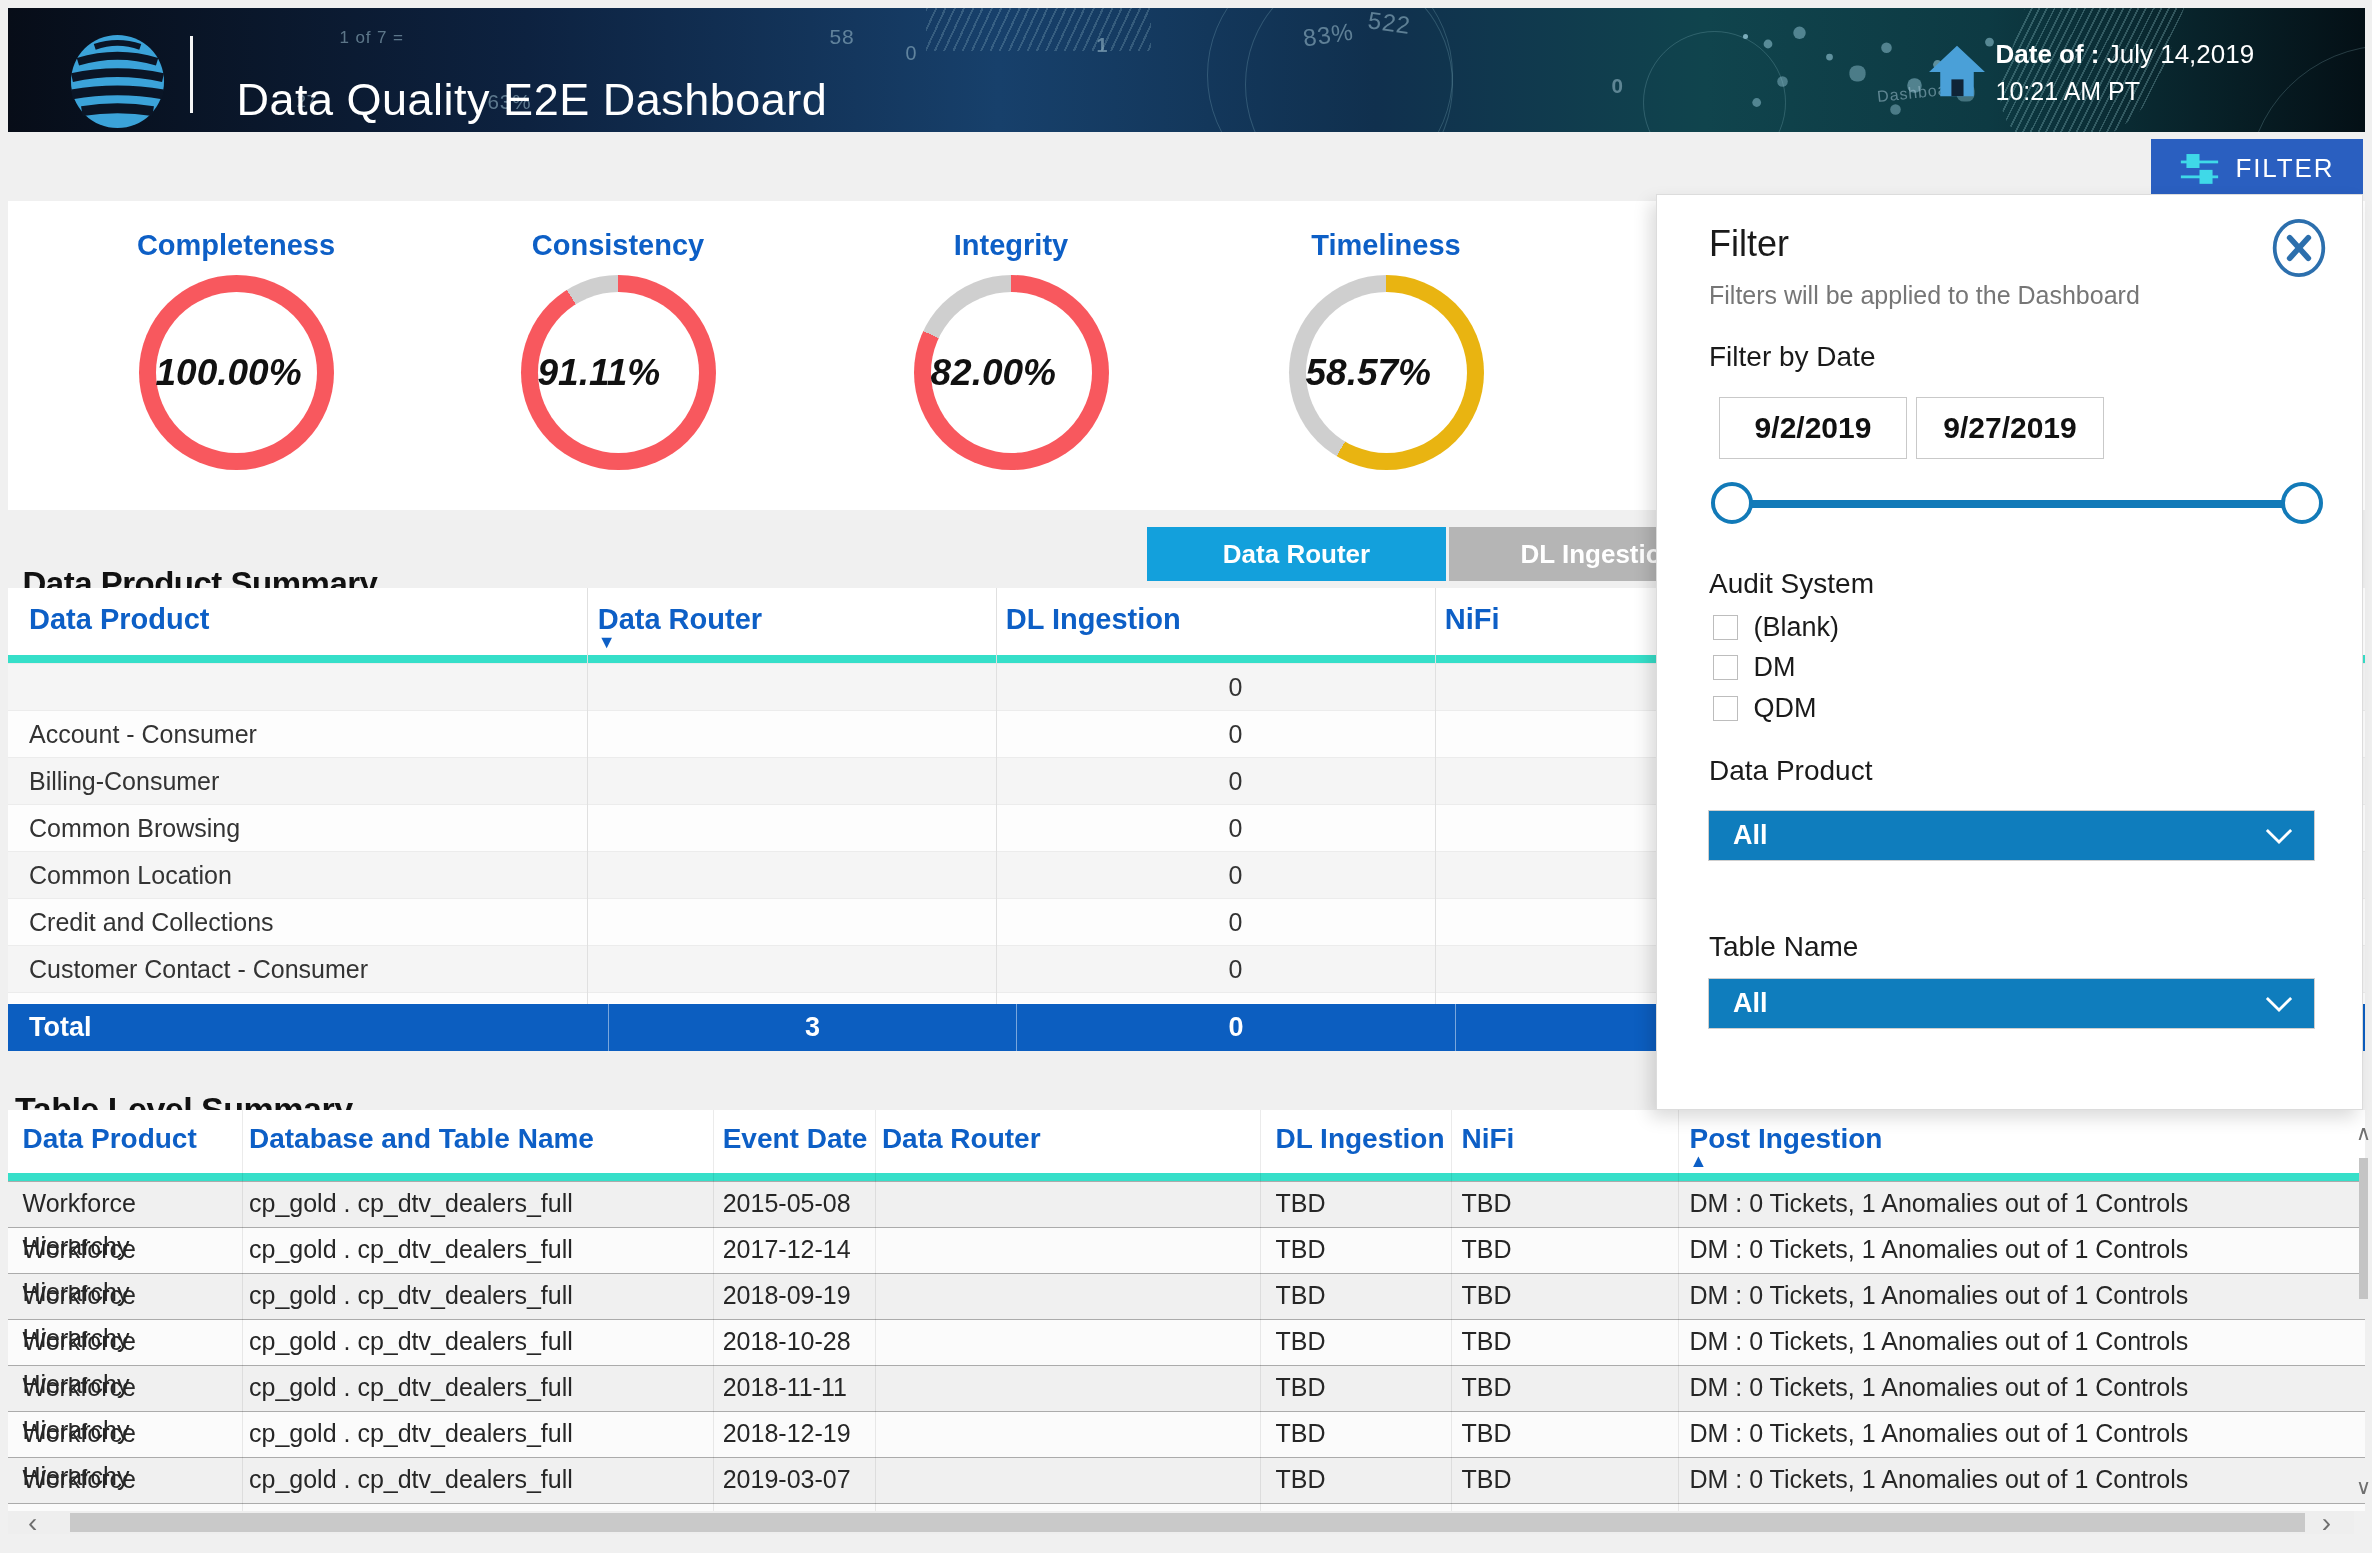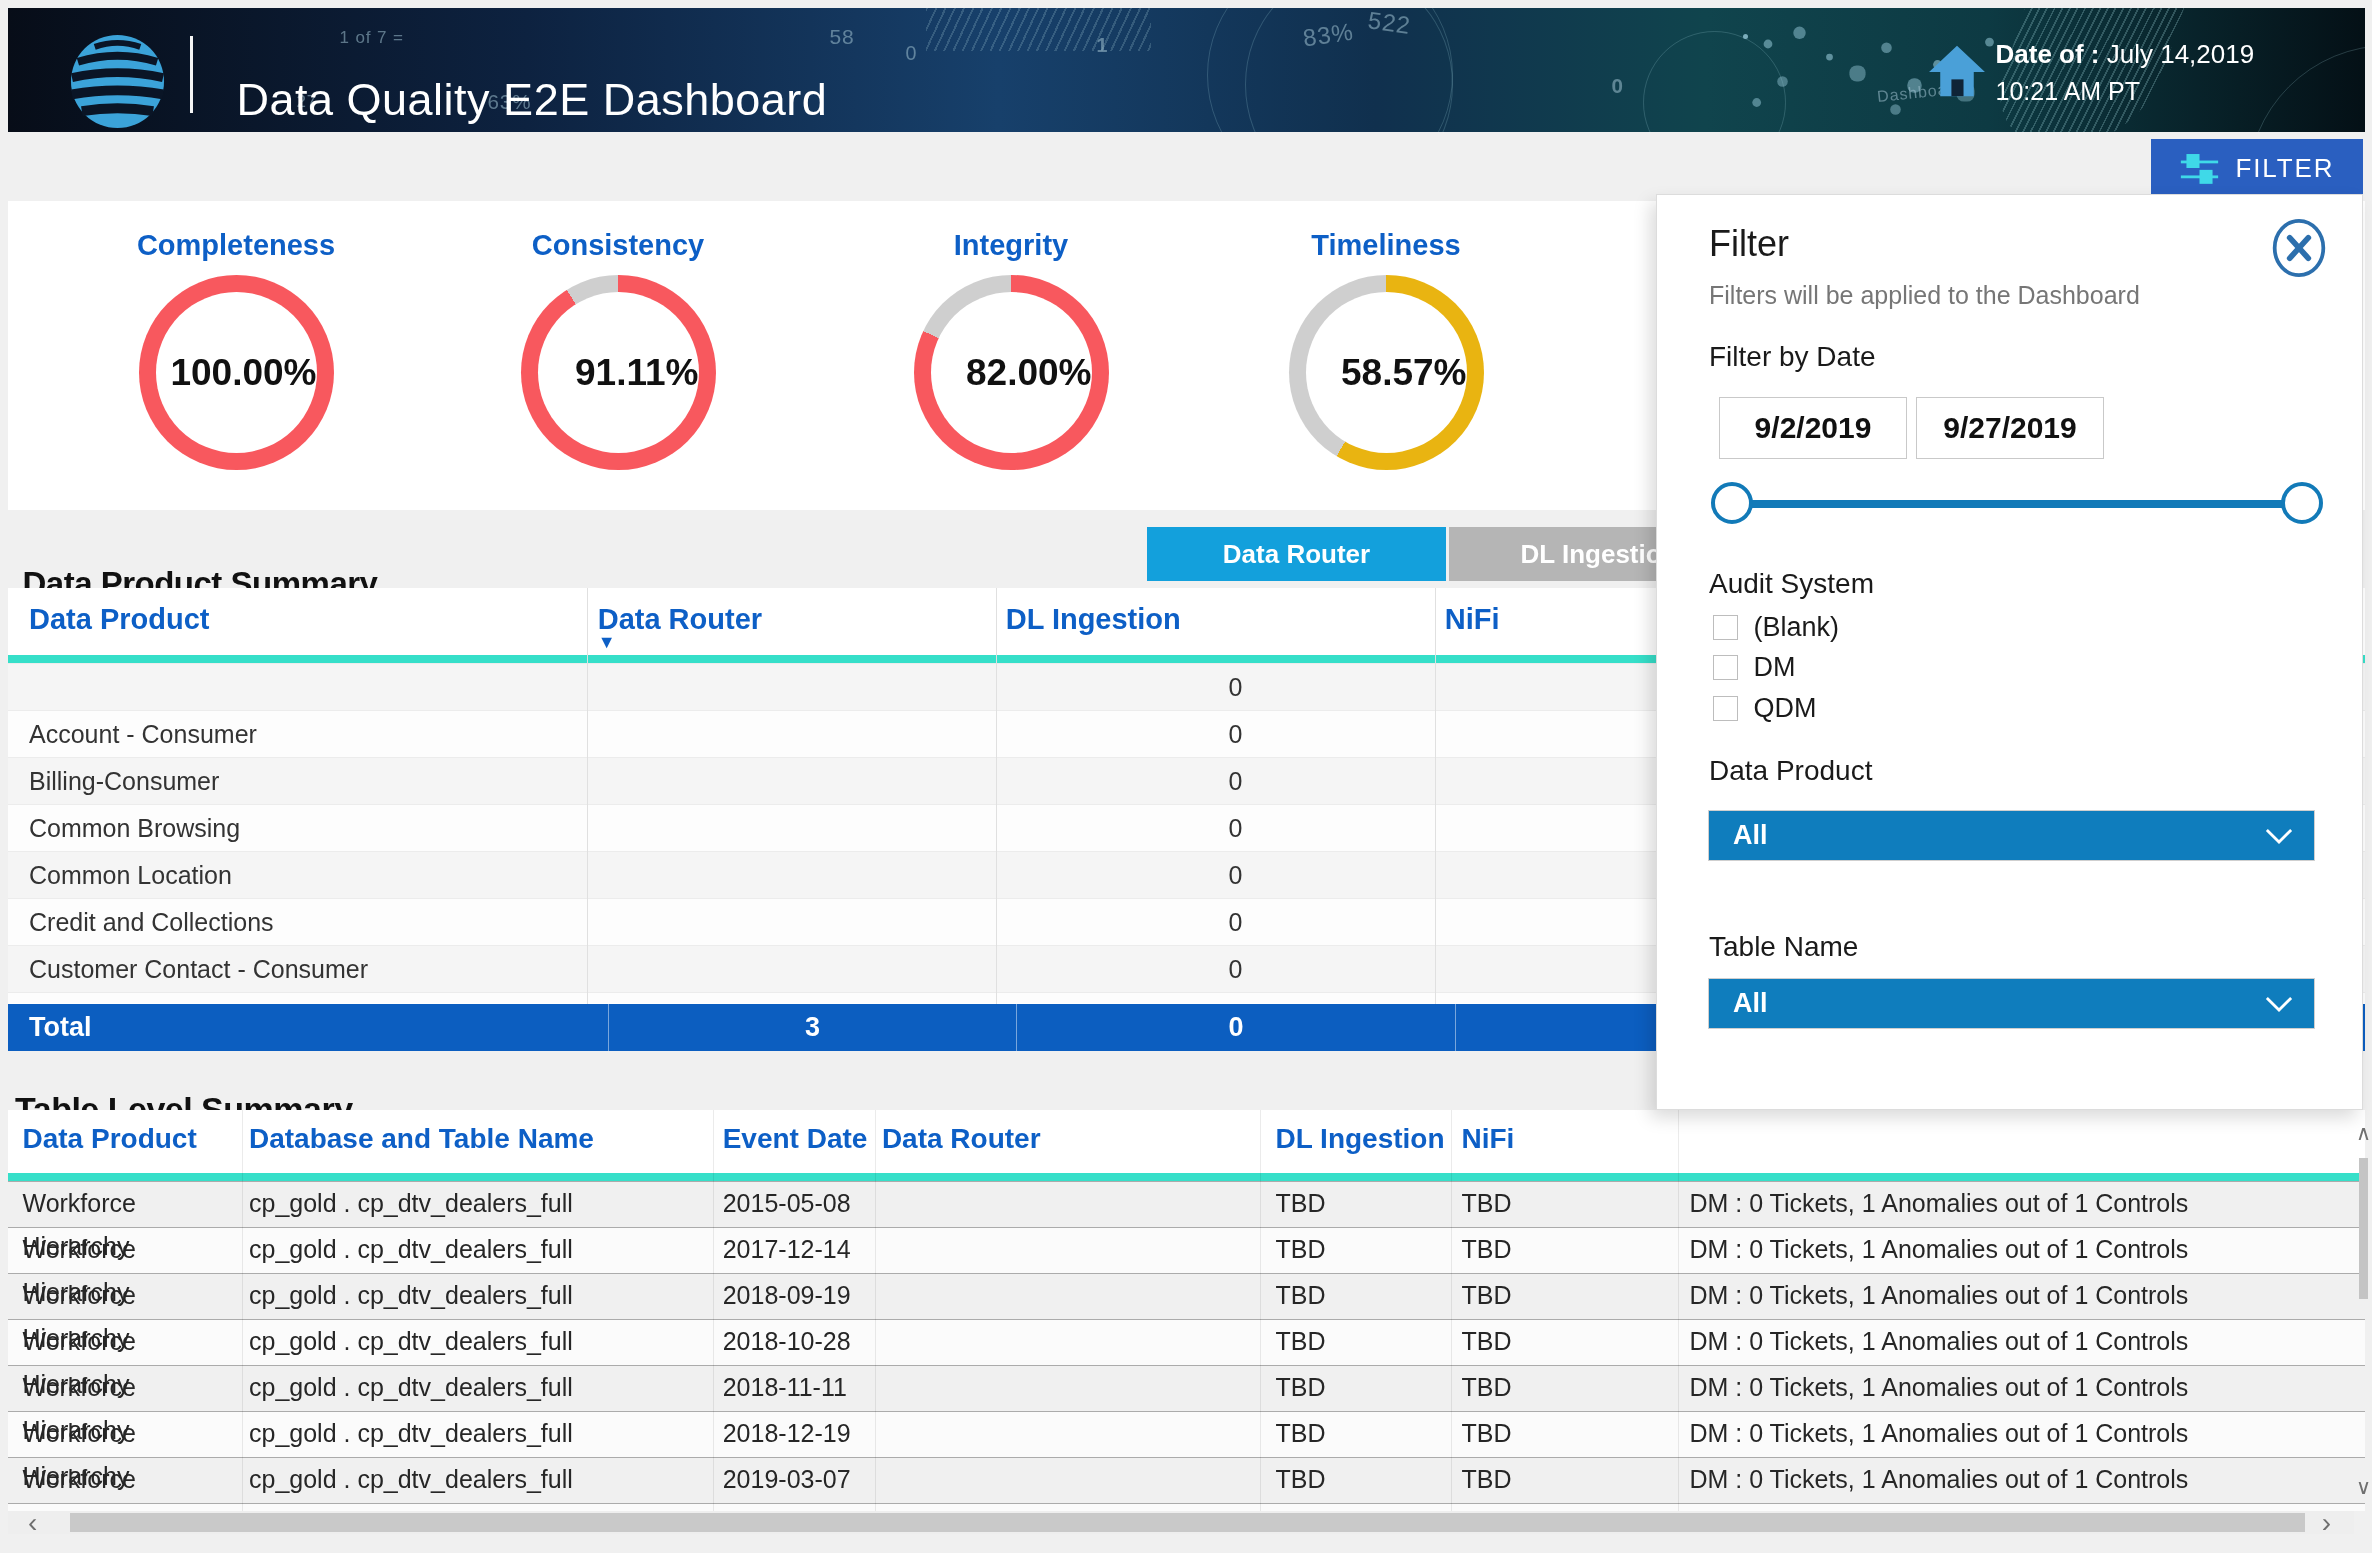--- a/index.html
+++ b/index.html
@@ -52,21 +52,21 @@
   .filter-btn{position:absolute;left:2151px;top:139px;width:212px;height:58px;background:#2a5fc0;border:none;
     display:flex;align-items:center;justify-content:center;gap:15px;cursor:pointer;z-index:40;}
   .filter-btn span{color:#fff;font-size:26px;letter-spacing:1.9px;font-family:"Liberation Sans",sans-serif;}
 
   
   .gauge-card{position:absolute;left:7.5px;top:201px;width:2357px;height:309px;background:#ffffff;}
   .gauge{position:absolute;top:0;width:281px;text-align:center;}
   .gauge .g-title{font-size:29px;font-weight:bold;color:#0d5fc6;margin-top:28px;}
   .ring{width:195px;height:195px;border-radius:50%;margin:13px auto 0;position:relative;background:#cfcfcf;}
   .ring-inner{position:absolute;left:17px;top:17px;width:161px;height:161px;border-radius:50%;background:#fff;
-    display:flex;align-items:center;justify-content:flex-end;}
+    display:flex;align-items:center;justify-content:flex-start;font-style:italic;}
   .ring-inner span{font-size:37px;font-weight:bold;color:#111;}
   .gp0{left:88px;}.gp1{left:470px;}.gp2{left:863px;}.gp3{left:1238px;}
 
   
   .dps-title{position:absolute;left:22.5px;top:538px;font-size:33px;font-weight:bold;color:#111;letter-spacing:-0.5px;}
   .tab{position:absolute;top:527px;height:54px;display:flex;align-items:center;justify-content:center;cursor:pointer;}
   .tab span{color:#fff;font-size:26px;font-weight:bold;}
   .tab-active{left:1147px;width:299px;background:#13a0dc;}
   .tab-inactive{left:1449px;width:300px;background:#b5b5b5;}
 
@@ -328,20 +328,24 @@
 
   <h2 class="tls-title">Table Level Summary</h2>
   <section class="tls-table">
     <div class="tls-head">
       <div class="hc tls-c1">Data Product</div>
       <div class="hc tls-c2">Database and Table Name</div>
       <div class="hc tls-c3">Event Date</div>
       <div class="hc tls-c4">Data Router</div>
       <div class="hc tls-c5">DL Ingestion</div>
       <div class="hc tls-c6">NiFi</div>
+      <div class="hc tls-c7">
+        <div>Post Ingestion</div>
+        <div class="sort-tri">▲</div>
+      </div>
     </div>
     <div class="teal"></div>
     <div class="tls-rows">
       <div class="tls-row">
         <div class="tls-c1">Workforce Hierarchy</div>
         <div class="tls-c2">cp_gold . cp_dtv_dealers_full</div>
         <div class="tls-c3">2015-05-08</div>
         <div class="tls-c4"></div>
         <div class="tls-c5">TBD</div>
         <div class="tls-c6">TBD</div>

